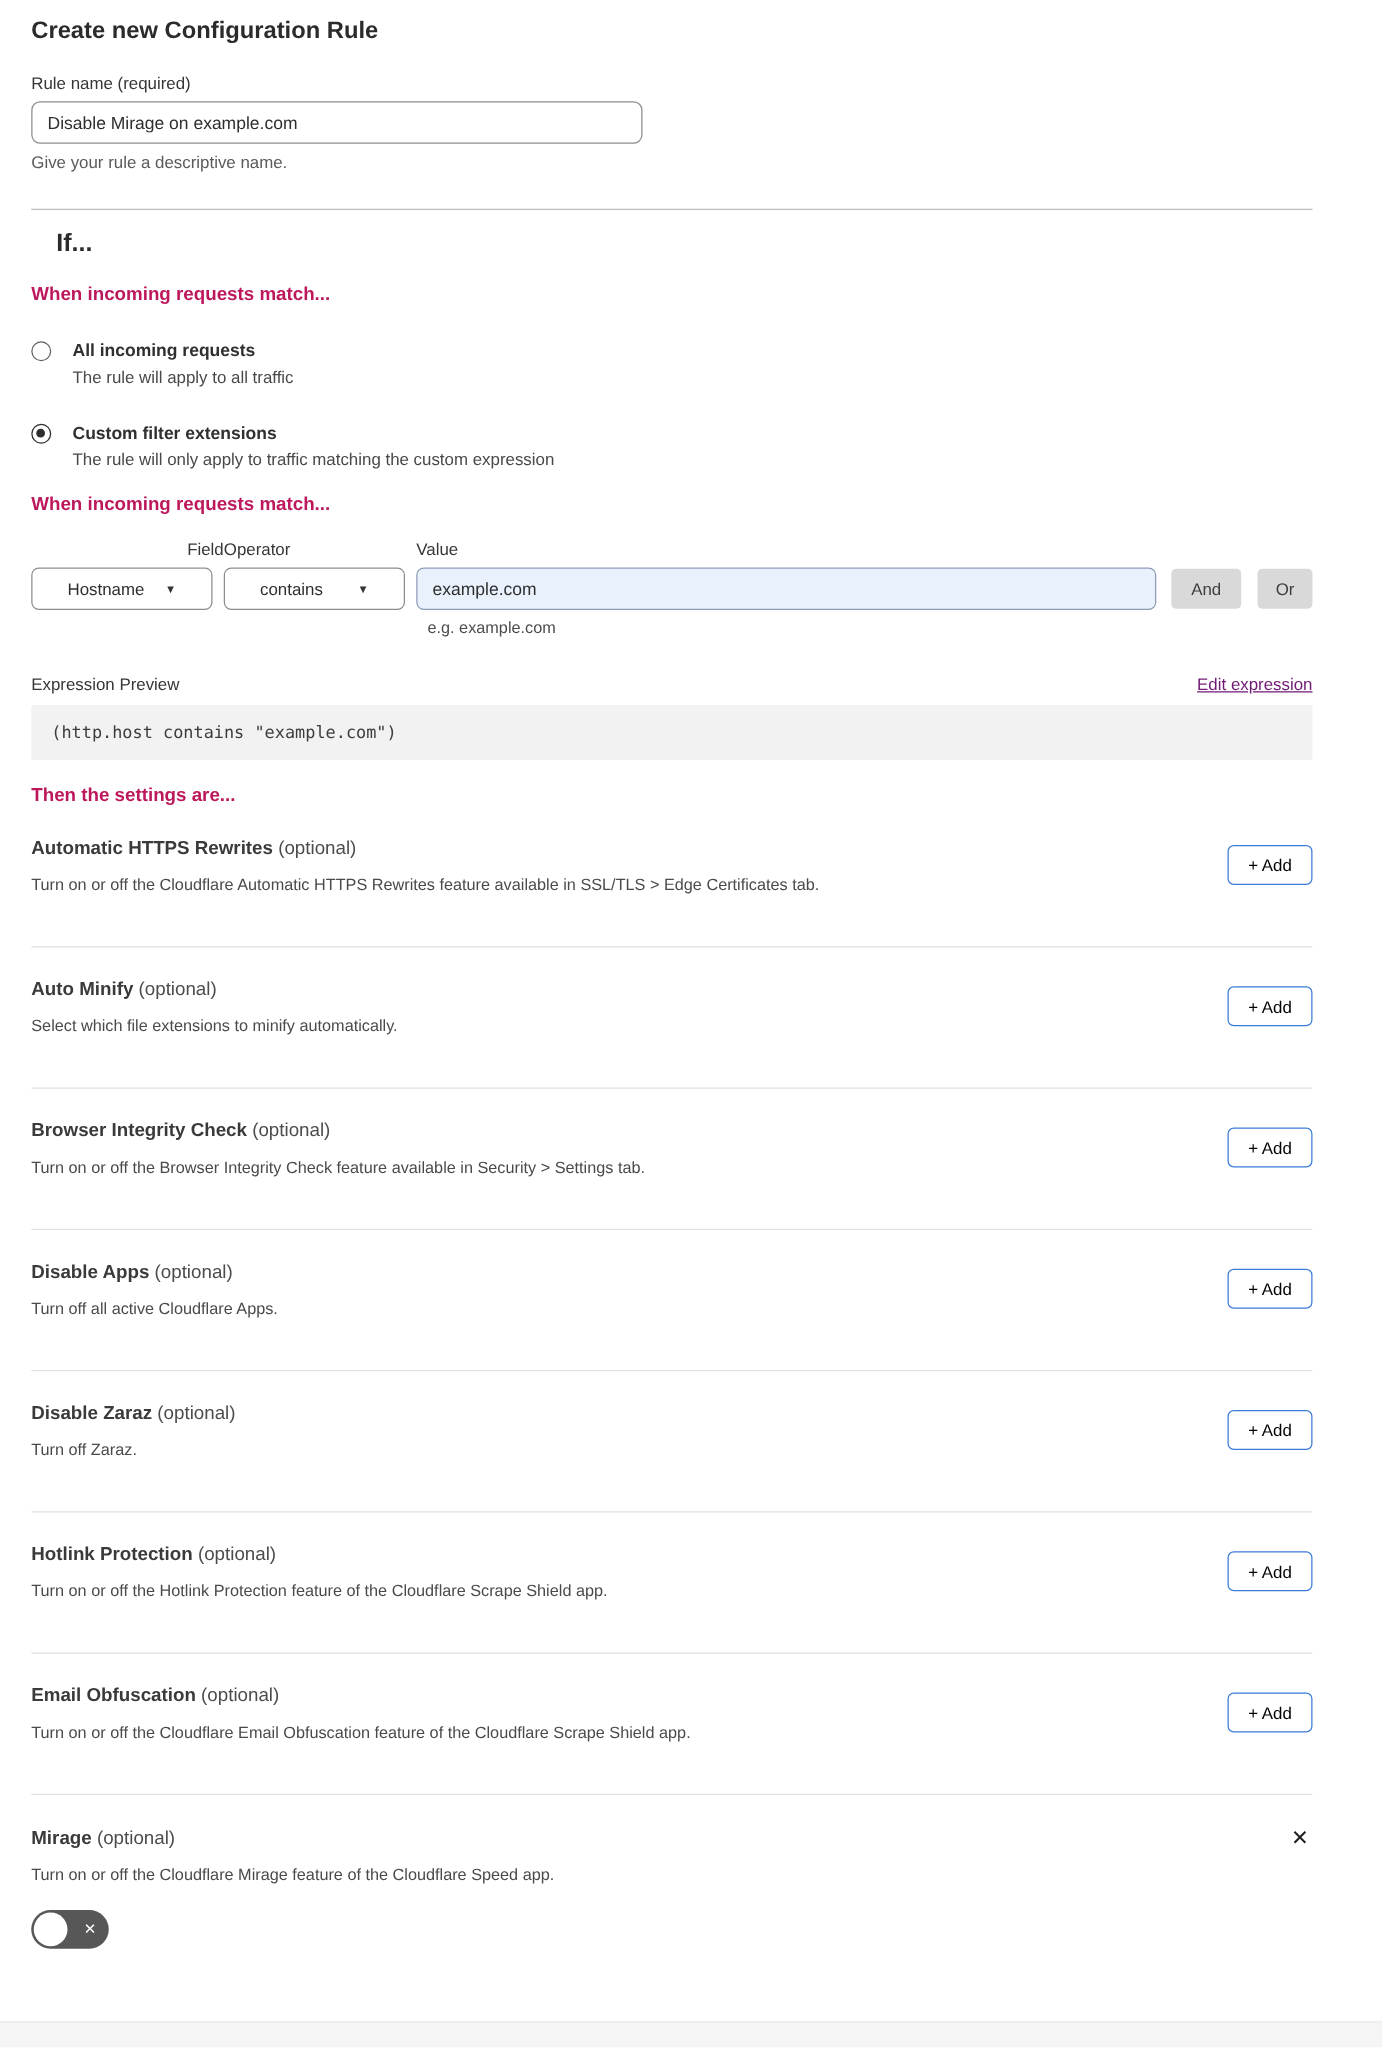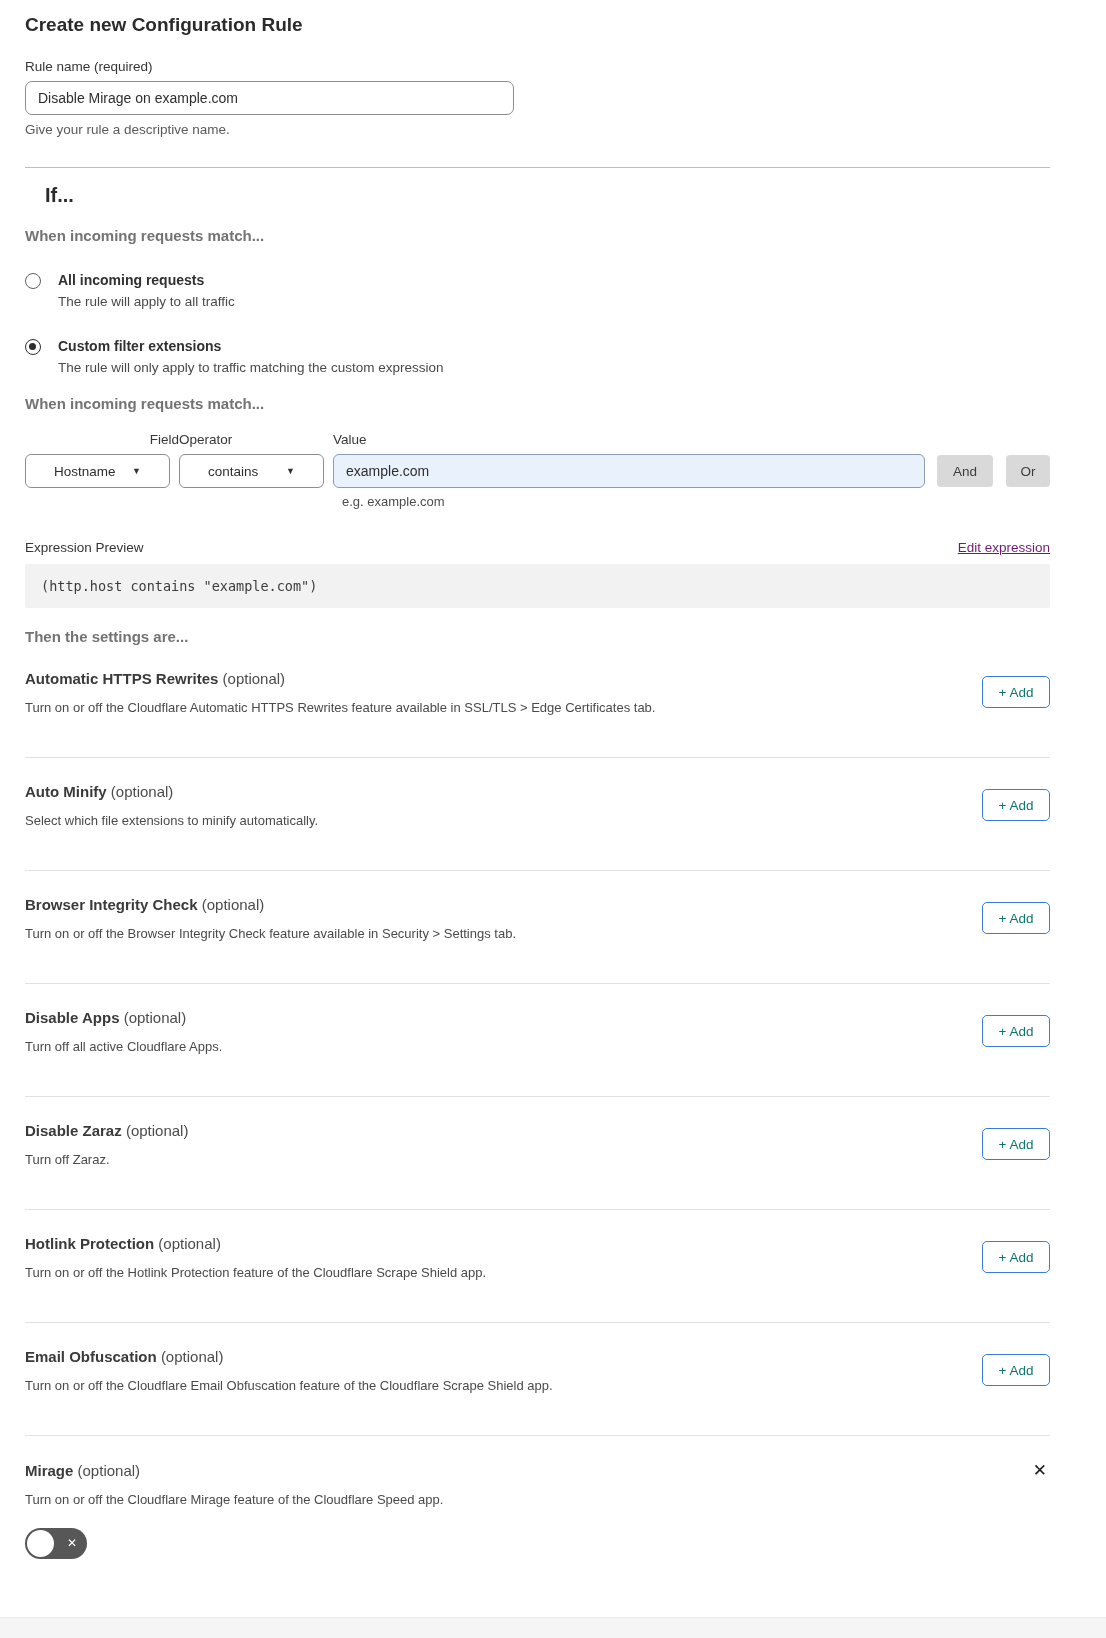--- a/index.html
+++ b/index.html
@@ -22,21 +22,21 @@
     display: block; height: 34px; border: 1px solid #8d8d8d; border-radius: 7px;
     padding: 0 12px; font-size: 14px; color: #2e2e2e; background: #fff;
     font-family: "Liberation Sans", sans-serif; outline: none;
   }
   .rule-name-input { width: 489px; margin-top: 7px; }
   .helper-text { font-size: 13.5px; color: #5a5a5a; margin-top: 7px; }
 
   hr.major-divider { border: none; border-top: 1px solid #bdbdbd; margin-top: 30px; }
 
   h2.if-heading { font-size: 20px; font-weight: 700; margin-top: 16px; color: #2b2b2b; margin-left: 20px; }
-  h3.sub-heading { font-size: 15px; font-weight: 700; margin-top: 20px; color: #737373; }
+  h3.sub-heading { font-size: 15px; font-weight: 700; margin-top: 20px; color: #be185d; }
 
   .radio-group { margin-top: 28px; }
   .radio-row { display: flex; gap: 17px; align-items: flex-start; cursor: pointer; }
   .radio-row + .radio-row { margin-top: 29px; }
   .radio-icon {
     width: 16px; height: 16px; border: 1.5px solid #5f5f5f; border-radius: 50%;
     flex: 0 0 auto; margin-top: 1px; position: relative; background: #fff;
   }
   .radio-icon.selected { border-color: #2e2e2e; }
   .radio-icon.selected::after {
@@ -87,21 +87,21 @@
     display: flex; justify-content: space-between; align-items: flex-start;
     padding: 25px 0 0 0; height: 113px; border-bottom: 1px solid #e2e2e2;
   }
   .setting-info { max-width: 800px; }
   .setting-title-line { font-size: 15px; }
   .setting-title { font-weight: 700; color: #3a3a3a; }
   .setting-optional { font-weight: 400; color: #4c4c4c; }
   .setting-desc { font-size: 13px; color: #4a4a4a; margin-top: 13px; }
   .add-btn {
     width: 68px; height: 32px; background: #fff; border: 1px solid #3b7cd9;
-    border-radius: 5px; color: #0f766e; font-size: 13.5px;
+    border-radius: 5px; color: #000000; font-size: 13.5px;
     font-family: "Liberation Sans", sans-serif; cursor: pointer; margin-top: 6px; flex: 0 0 auto;
   }
 
   .mirage-section { padding-top: 26px; }
   .mirage-header { display: flex; justify-content: space-between; align-items: flex-start; }
   .close-icon {
     font-size: 17px; color: #1f1f1f; cursor: pointer; line-height: 1;
     margin-right: 3px; font-weight: 400; background: none; border: none;
     font-family: "Liberation Sans", sans-serif;
   }

